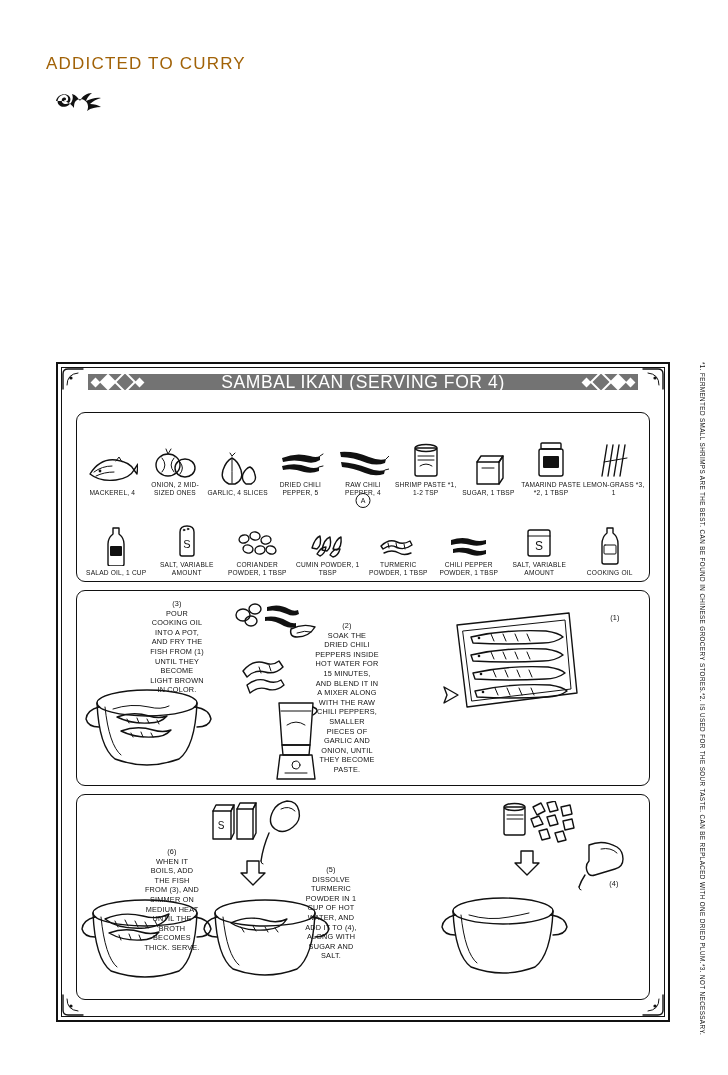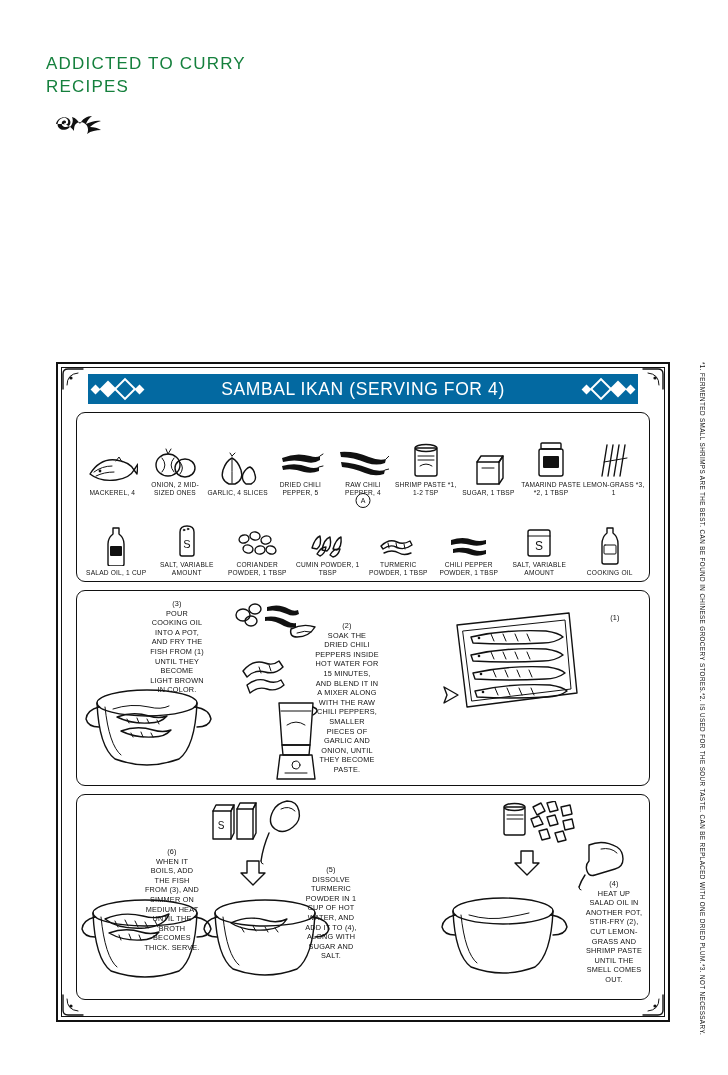--- a/index.html
+++ b/index.html
@@ -22,21 +22,21 @@
     left: 46px;
     top: 52px;
     width: 420px;
   }
   #page-header .title-line {
     font-family: "Liberation Sans", sans-serif;
     font-size: 17px;
     letter-spacing: 1.2px;
     font-weight: 400;
     line-height: 23px;
-    color: #15803d;
+    color: #a16207;
     text-transform: uppercase;
   }
   #page-header .flourish {
     margin-top: 10px;
     margin-left: 4px;
     width: 84px;
     height: 26px;
   }
 
   
@@ -85,22 +85,22 @@
   .corner-orn.tr { right: 4px; top: 4px; transform: scaleX(-1); }
   .corner-orn.bl { left: 4px; bottom: 4px; transform: scaleY(-1); }
   .corner-orn.br { right: 4px; bottom: 4px; transform: scale(-1,-1); }
 
   
   #title-banner {
     position: absolute;
     left: 30px;
     top: 10px;
     right: 30px;
-    height: 30px;
-    background: #0369a1;
+    height: 16px;
+    background: #737373;
     display: flex;
     align-items: center;
     justify-content: center;
     overflow: hidden;
   }
   #title-banner .banner-text {
     color: #fff;
     font-size: 17.5px;
     letter-spacing: 0.6px;
     font-weight: 400;
@@ -222,21 +222,20 @@
   svg { display: block; }
   .ink { fill: none; stroke: #111; stroke-width: 1.4; stroke-linejoin: round; stroke-linecap: round; }
   .ink-thin { fill: none; stroke: #111; stroke-width: 1; stroke-linecap: round; }
   .ink-fill { fill: #111; stroke: none; }
 </style>
 </head>
 <body>
 
 <div id="page-header">
   <div class="title-line">Addicted to Curry</div>
-  <div class="title-line">Recipes</div>
   <svg class="flourish" viewBox="0 0 84 26">
     <path class="ink-fill" d="M6 16c1-6 9-9 13-5 3 3 1 8-3 8-3 0-5-2-4-5 1-2 4-2 4 0 0 1-1 2-2 1 0 2 3 2 4 0 1-3-2-6-5-5-5 1-7 7-4 10 4 4 11 1 13-4 1-2 1-5 0-7 4 1 6 4 8 7 2-5 7-8 12-8-3 2-5 5-6 8 5-2 10-4 15-3-4 1-8 3-11 6 4 0 8 1 11 3-5 0-10 1-14 4 2-4 1-9-3-11-3-2-7-1-9 2-1 2-1 4-1 6-3-4-7-7-12-7z"></path>
   </svg>
 </div>
 
 <div id="side-notes">
   <div class="vnote">*1. FERMENTED SMALL SHRIMPS ARE THE BEST. CAN BE FOUND IN CHINESE GROCERY STORES.</div>
   <div class="vnote">*2. IS USED FOR THE SOUR TASTE. CAN BE REPLACED WITH ONE DRIED PLUM.</div>
   <div class="vnote">*3. NOT NECESSARY.</div>
 </div>
@@ -580,21 +579,20 @@
           <path class="ink-thin" d="M48 56 l2 4 M58 55 l2 5 M68 56 l2 4"></path>
         </g>
       </svg>
     </div>
   </div>
 
   <div id="steps-bottom">
 
     <div class="steptext" style="right:6px; top:84px; width:58px;">
       <span class="num">(4)</span>
-      <span>Heat up salad oil in another pot, stir-fry (2), cut lemon-grass and shrimp paste until the smell comes out.</span>
     </div>
     <div style="position:absolute; right:66px; top:6px;">
       <svg width="58" height="42" viewBox="0 0 58 42">
         <path class="ink" d="M8 6 l8 -4 l4 8 l-8 4 z"></path>
         <path class="ink" d="M22 2 l8 -2 l3 9 l-8 2 z"></path>
         <path class="ink" d="M36 6 l9 -2 l2 9 l-9 2 z"></path>
         <path class="ink" d="M6 18 l8 -3 l4 8 l-9 3 z"></path>
         <path class="ink" d="M22 16 l8 -2 l3 9 l-8 2 z"></path>
         <path class="ink" d="M38 20 l9 -2 l2 9 l-9 2 z"></path>
         <path class="ink" d="M14 30 l8 -2 l3 9 l-8 2 z"></path>

